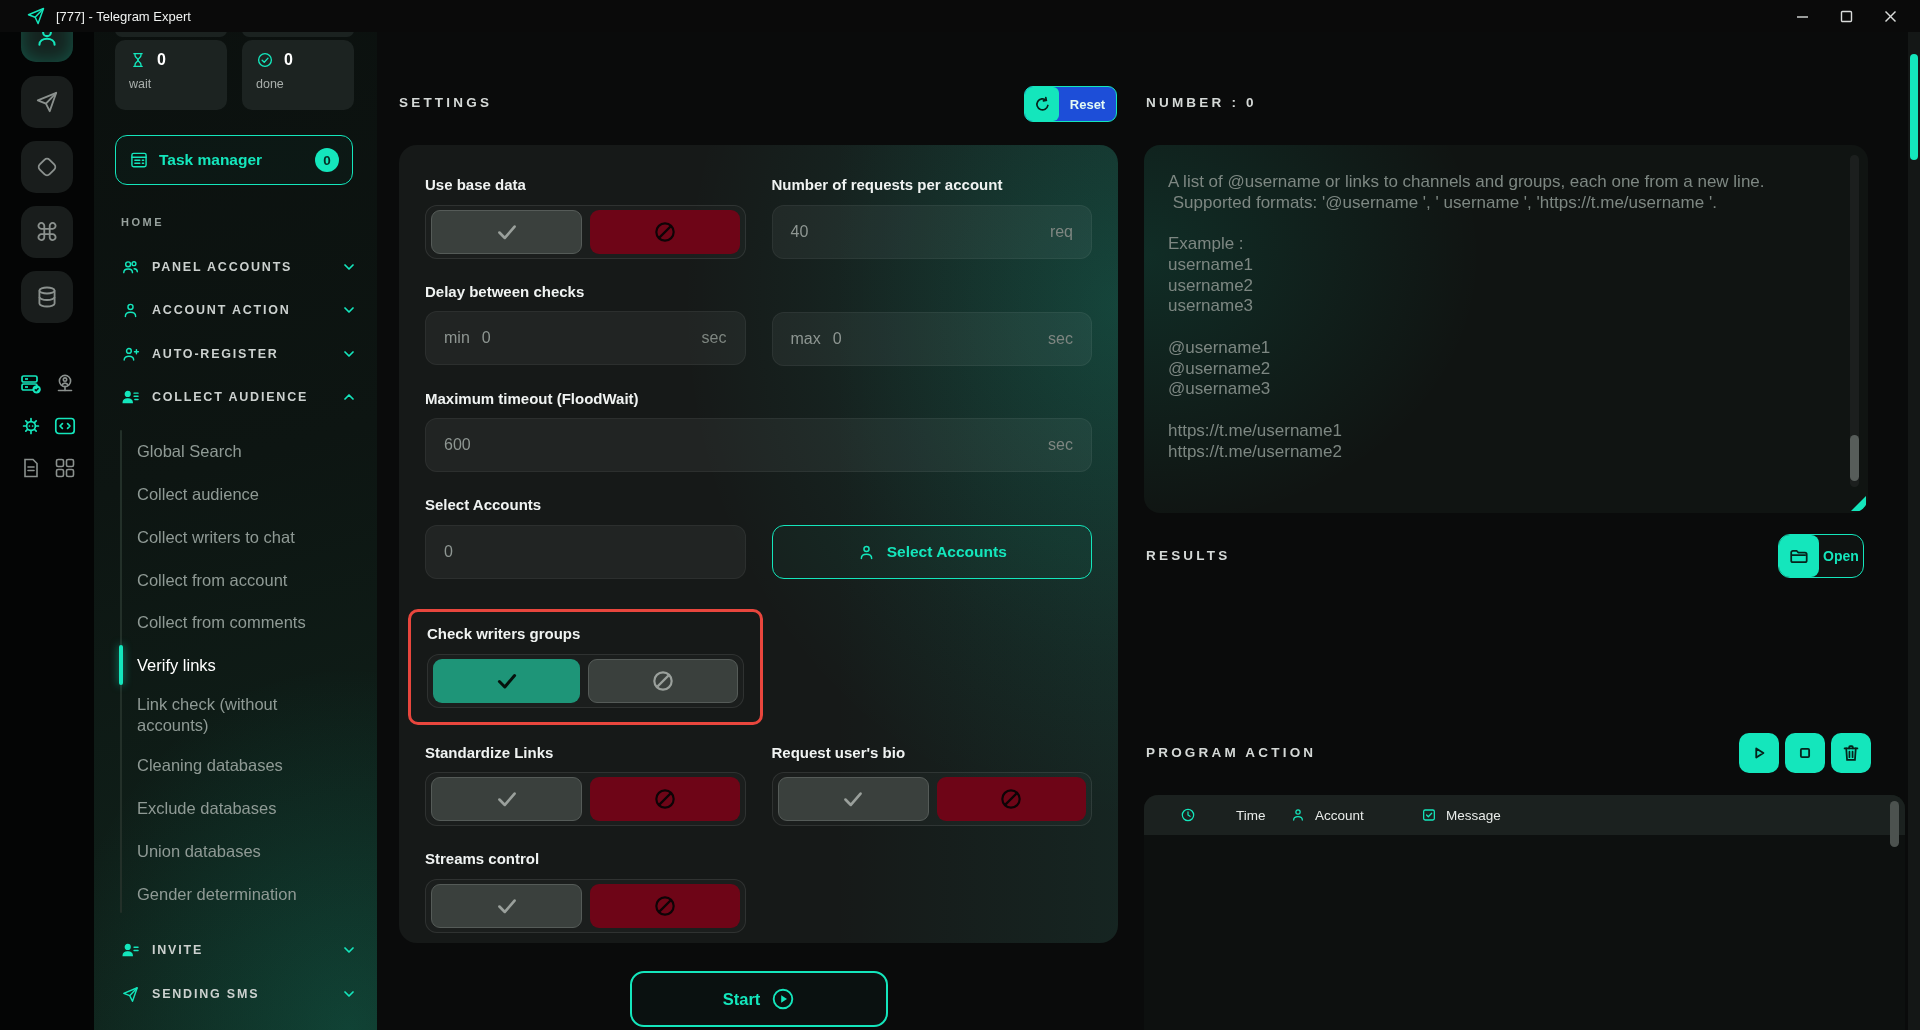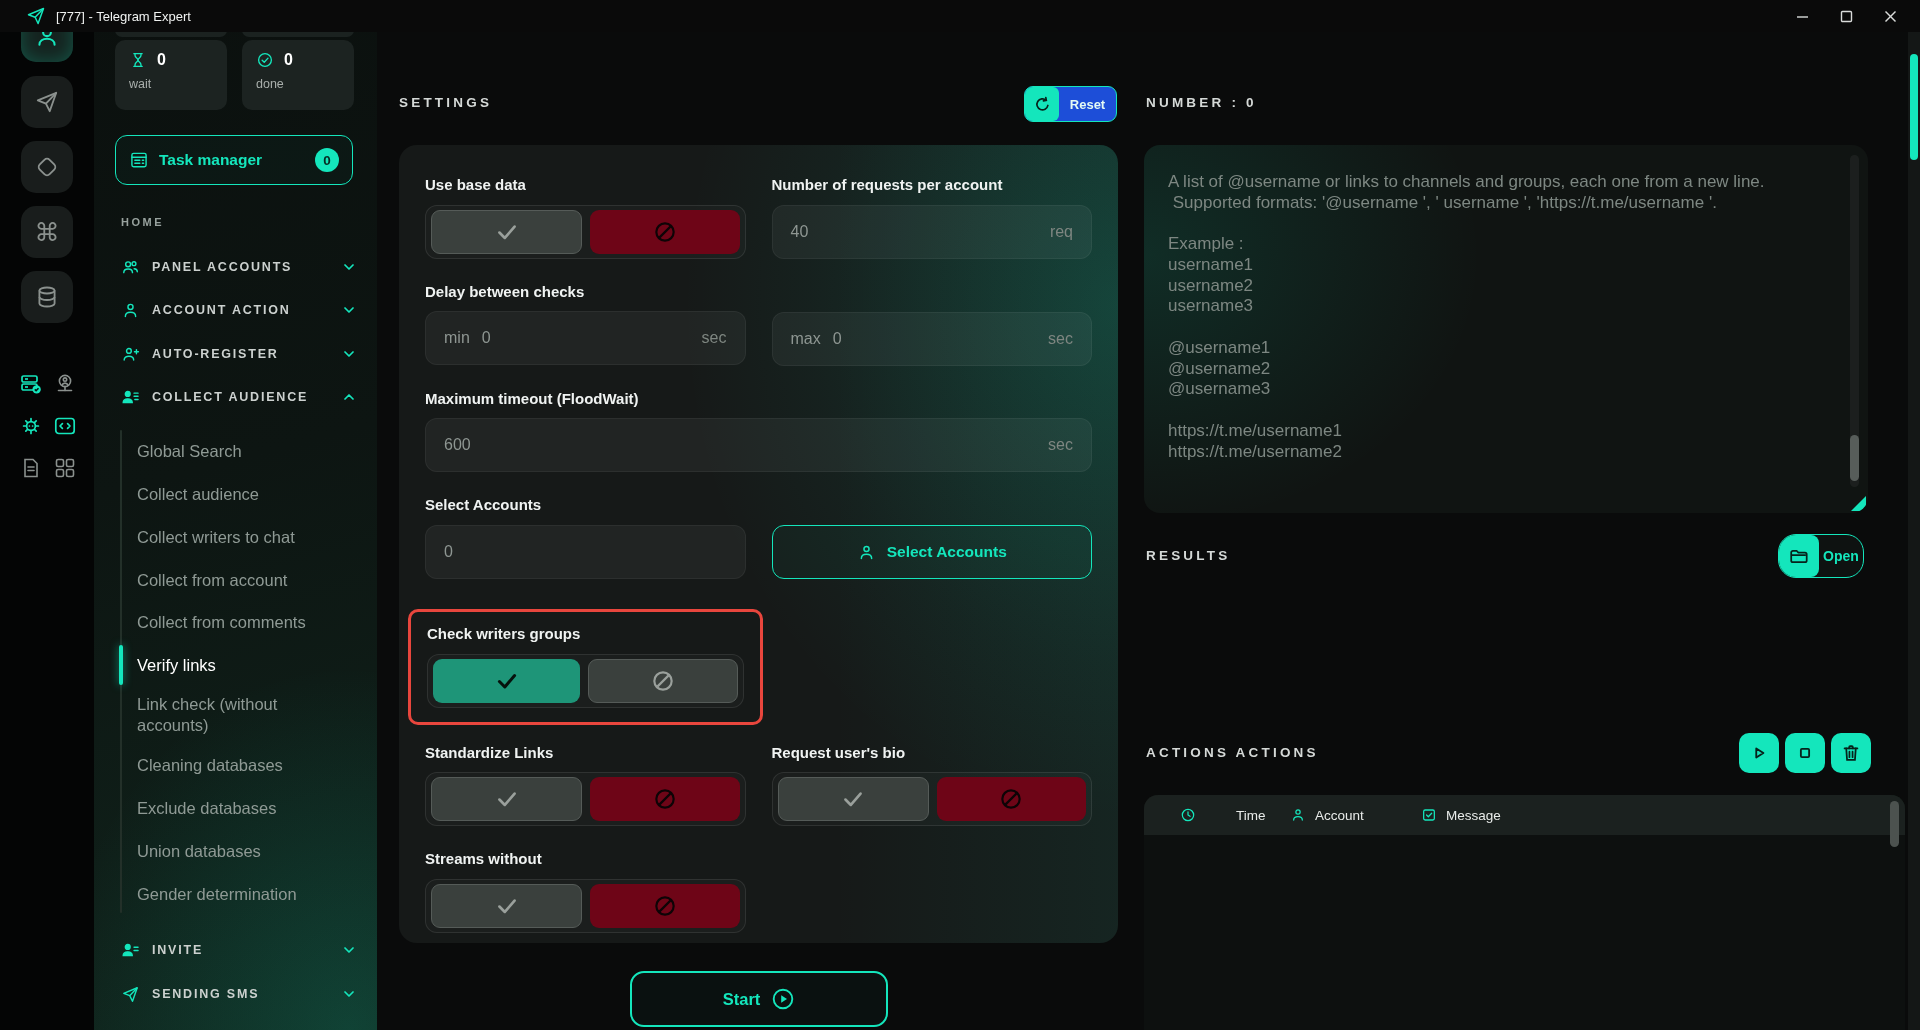--- a/index.html
+++ b/index.html
@@ -106,21 +106,21 @@
     background: radial-gradient(520px 420px at 0% 30%, rgba(19,227,185,.12), transparent 65%), #101412; }
   .ta-wrap textarea { width:100%; height:100%; background:transparent; border:none; outline:none; resize:none;
     padding:27px 40px 20px 24px; color:#7d8782; font-size:17px; line-height:1.22; font-family:"Liberation Sans", sans-serif; }
   .ta-wrap textarea::placeholder { color:#7d8782; opacity:1; }
   .ta-track { position:absolute; right:9px; top:10px; bottom:26px; width:9px; background:rgba(255,255,255,.05); border-radius:5px; }
   .ta-thumb { position:absolute; right:9px; top:290px; width:9px; height:46px; background:#575d5a; border-radius:5px; }
   .ta-grip { position:absolute; right:2px; bottom:2px; width:15px; height:15px; background:#14e6bc;
     clip-path:polygon(100% 0, 100% 100%, 0 100%); }
 
   .open-btn { position:absolute; left:1778px; top:534px; width:86px; height:44px; border:1.5px solid #14e6bc;
-    border-radius:18px; background:#0e1211; display:flex; align-items:stretch; overflow:hidden; }
+    border-radius:12px; background:#0e1211; display:flex; align-items:stretch; overflow:hidden; }
   .open-ic { width:40px; background:#14e6bc; display:flex; align-items:center; justify-content:center; border-radius:8px; }
   .open-ic svg { width:22px; height:22px; }
   .open-lbl { flex:1; display:flex; align-items:center; justify-content:center; color:#14e6bc; font-size:14px; font-weight:bold; }
 
   .pa-btn { position:absolute; top:733px; width:40px; height:40px; border-radius:10px; background:#14e6bc;
     display:flex; align-items:center; justify-content:center; }
   .pa-btn svg { width:22px; height:22px; }
 
   .table { position:absolute; left:1144px; top:795px; width:761px; height:235px; border-radius:14px 14px 0 0;
     background:linear-gradient(90deg,#101312, #122018); overflow:hidden; }
@@ -516,21 +516,21 @@
               <circle cx="12" cy="12" r="8"></circle>
               <line x1="6.8" y1="17.2" x2="17.2" y2="6.8"></line>
             </svg>
           </div>
       </div>
     </div>
   </div>
 
   <div class="row">
     <div>
-      <div class="f-label">Streams without</div>
+      <div class="f-label">Streams control</div>
       <div class="toggle">
         <div class="seg idle">
             <svg viewBox="0 0 24 24" fill="none" stroke-width="2.4" stroke-linecap="round" stroke-linejoin="round">
               <polyline points="5 12.5 10 17.5 19 7"></polyline>
             </svg>
           </div>
         <div class="seg no-on">
             <svg viewBox="0 0 24 24" fill="none" stroke-width="2">
               <circle cx="12" cy="12" r="8"></circle>
               <line x1="6.8" y1="17.2" x2="17.2" y2="6.8"></line>
@@ -577,21 +577,21 @@
 <div class="open-btn">
   <div class="open-ic">
     <svg viewBox="0 0 24 24" fill="none" stroke="#06231b" stroke-width="1.9" stroke-linejoin="round">
         <path d="M3.5 8.2c0-1.1.8-1.9 1.9-1.9h4l1.9 2h7.2c1.1 0 1.9.8 1.9 1.9v6.6c0 1.1-.8 1.9-1.9 1.9H5.4c-1.1 0-1.9-.8-1.9-1.9z"></path>
         <path d="M3.5 11h16"></path>
       </svg>
   </div>
   <div class="open-lbl">Open</div>
 </div>
 
-<div class="sec-title" style="left:1146px; top:745px;">ACTIONS ACTIONS</div>
+<div class="sec-title" style="left:1146px; top:745px;">PROGRAM ACTION</div>
 
 <div class="pa-btn" style="left:1739px;">
   <svg viewBox="0 0 24 24" fill="none" stroke="#06231b" stroke-width="2" stroke-linejoin="round">
       <path d="M9 7 L16.8 12 L9 17 Z"></path>
     </svg>
 </div>
 <div class="pa-btn" style="left:1785px;">
   <svg viewBox="0 0 24 24" fill="none" stroke="#06231b" stroke-width="2">
       <rect x="7.5" y="7.5" width="9" height="9" rx="1.2"></rect>
     </svg>

